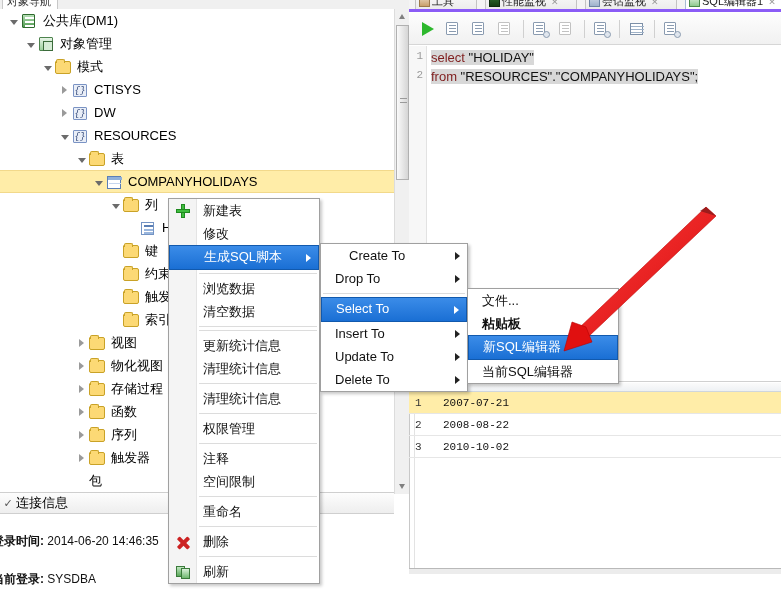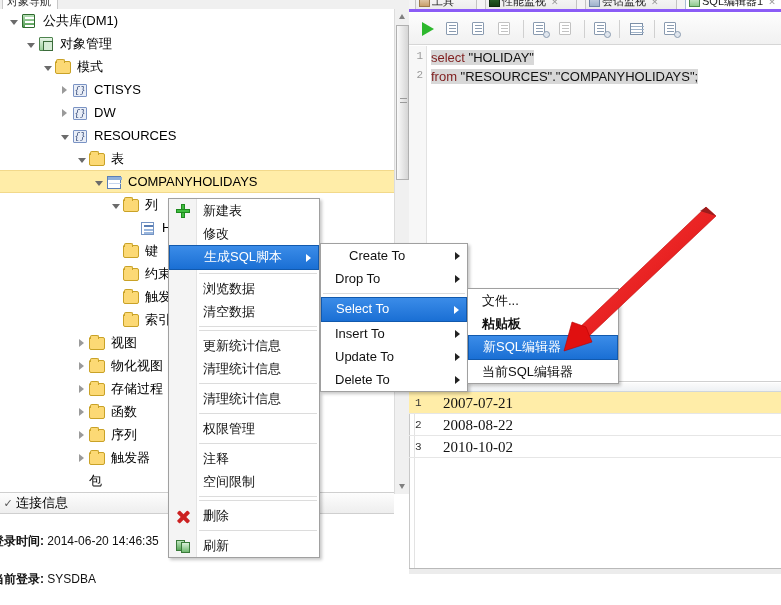--- a/index.html
+++ b/index.html
@@ -163,21 +163,21 @@
     position:absolute;left:0;top:383px;width:372px;height:185px;background:#fff;
   }
   #result-grid .ghdr{
     position:absolute;left:0;top:0;width:372px;height:9px;background:linear-gradient(#fbfbfb,#eef1f4);
     border-bottom:1px solid #cfd6dd;overflow:hidden;
   }
   .grow{position:absolute;left:0;width:372px;height:22px;line-height:22px;
     border-bottom:1px solid #e6e6e6;font-size:12px;}
   .grow.hl{background:#ffeda8;}
   .grow .rn{position:absolute;left:6px;color:#333;font-family:"Liberation Mono",monospace;font-size:11px;}
-  .grow .cv{position:absolute;left:34px;font-family:Liberation Serif, serif;font-size:15px;color:#111;}
+  .grow .cv{position:absolute;left:34px;font-family:Liberation Mono, monospace;font-size:11px;color:#111;}
   .gleft-border{position:absolute;left:0;top:0;width:1px;height:185px;background:#c8c8c8;}
   .gleft-border2{position:absolute;left:5px;top:0;width:1px;height:185px;background:#e3e3e3;}
   #result-bottom{position:absolute;left:0;top:568px;width:372px;height:37px;background:#fff;border-top:1px solid #b9b9b9;}
   #result-bottom .strip{position:absolute;left:0;top:0;width:372px;height:5px;background:#ececec;}
 
   
   .menu{
     position:absolute;background:#ffffff;border:1px solid #a0a0a0;
     box-shadow:2px 2px 3px rgba(0,0,0,0.22);z-index:40;
   }
@@ -510,20 +510,21 @@
       <div class="mitem"><span>更新统计信息</span></div>
       <div class="mitem"><span>清理统计信息</span></div>
       <div class="msep"></div>
       <div class="mitem"><span>清理统计信息</span></div>
       <div class="msep"></div>
       <div class="mitem"><span>权限管理</span></div>
       <div class="msep"></div>
       <div class="mitem"><span>注释</span></div>
       <div class="mitem"><span>空间限制</span></div>
       <div class="msep"></div>
+      <div class="mitem"><span>重命名</span></div>
       <div class="msep"></div>
       <div class="mitem"><i class="micon">
           <i class="x1"></i>
           <i class="x2"></i>
         </i><span>删除</span></div>
       <div class="msep"></div>
       <div class="mitem"><i class="micon">
           <i class="ref-a"></i>
           <i class="ref-b"></i>
         </i><span>刷新</span></div>

